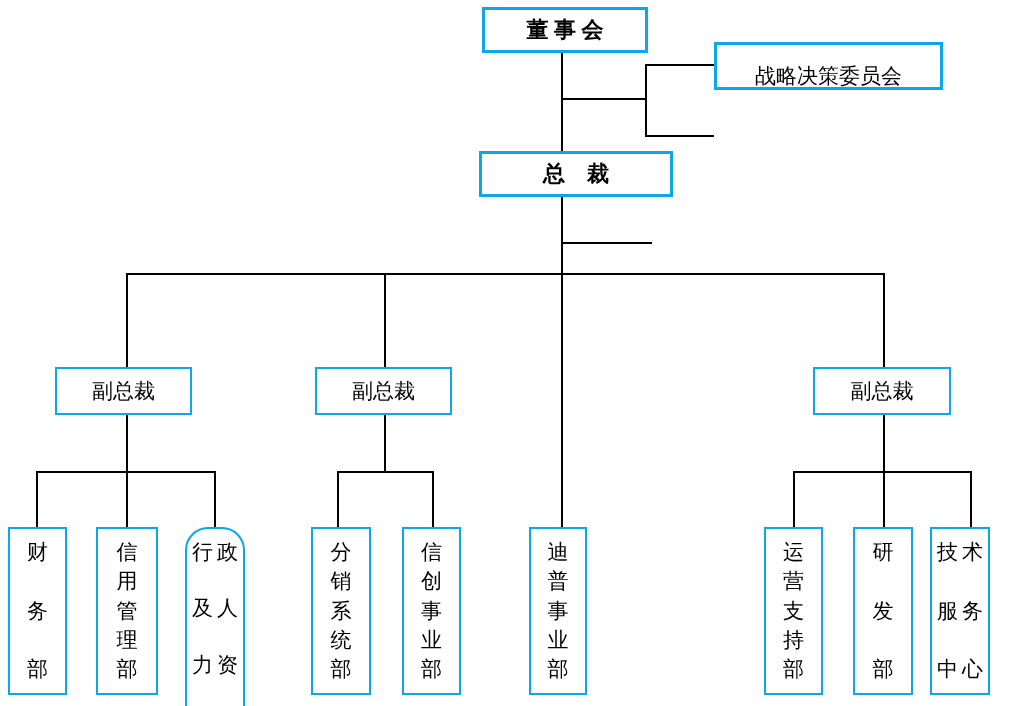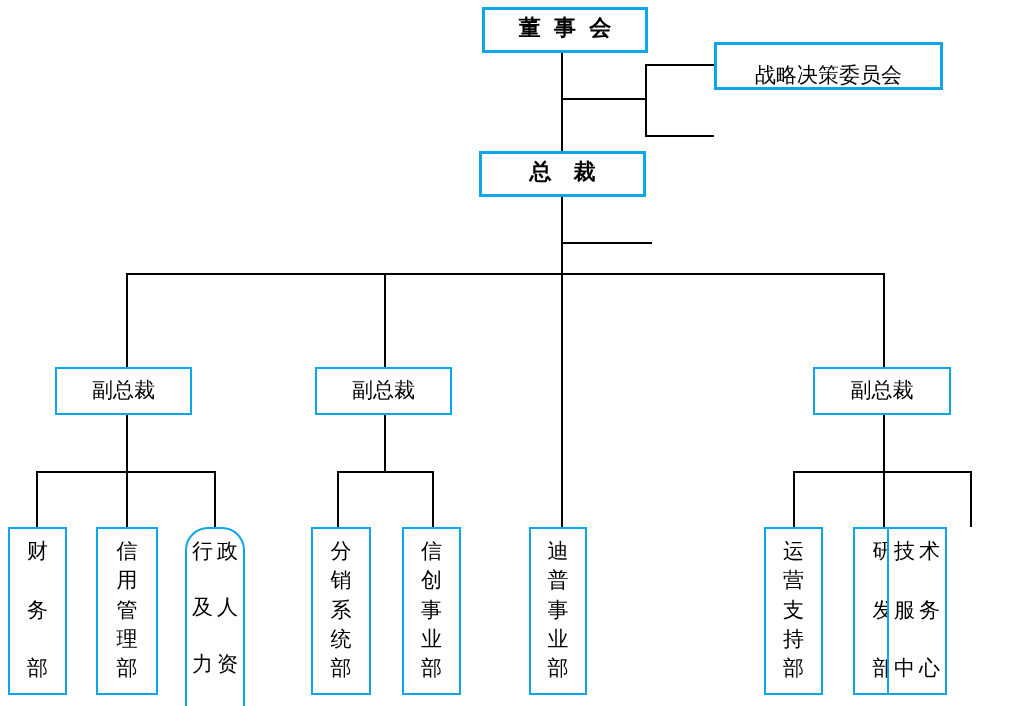--- a/index.html
+++ b/index.html
@@ -20,21 +20,20 @@
     box-sizing: border-box;
     border: 2px solid #0ea5e9;
     background: #ffffff;
     display: flex;
     align-items: center;
     justify-content: center;
     color: #000000;
     font-size: 21px;
     line-height: 1;
     z-index: 2;
-    font-family: Liberation Mono, monospace;
   }
   .box.thick { border-width: 3px; }
   .box.heading { font-size: 22px; font-weight: bold; }
   .vbox {
     flex-direction: column;
     justify-content: space-between;
     padding: 13px 0;
     align-items: center;
   }
   .vbox span {
@@ -82,21 +81,21 @@
 
   <div class="box thick heading" style="left:482px; top:7px; width:166px; height:46px;">
     <span>董 事 会</span>
   </div>
 
   <div class="box thick" style="left:714px; top:42px; width:229px; height:48px;align-items:flex-end;">
     <span>战略决策委员会</span>
   </div>
 
 
-  <div class="box thick heading" style="left:479px; top:151px; width:167px; height:46px;">
+  <div class="box thick heading" style="left:479px; top:151px; width:194px; height:46px;">
     <span>总　裁</span>
   </div>
 
 
   <div class="box" style="left:55px; top:367px; width:137px; height:48px;">
     <span>副总裁</span>
   </div>
 
   <div class="box" style="left:315px; top:367px; width:137px; height:48px;">
     <span>副总裁</span>
@@ -158,19 +157,19 @@
     <span>持</span>
     <span>部</span>
   </div>
 
   <div class="box vbox" style="left:853px; top:527px; width:60px; height:168px;">
     <span>研</span>
     <span>发</span>
     <span>部</span>
   </div>
 
-  <div class="box vbox" style="left:887px; top:527px; width:60px; height:168px;">
+  <div class="box vbox" style="left:930px; top:527px; width:60px; height:168px;">
     <span class="pair">技术</span>
     <span class="pair">服务</span>
     <span class="pair">中心</span>
   </div>
 
 </div>
 
 </body></html>

